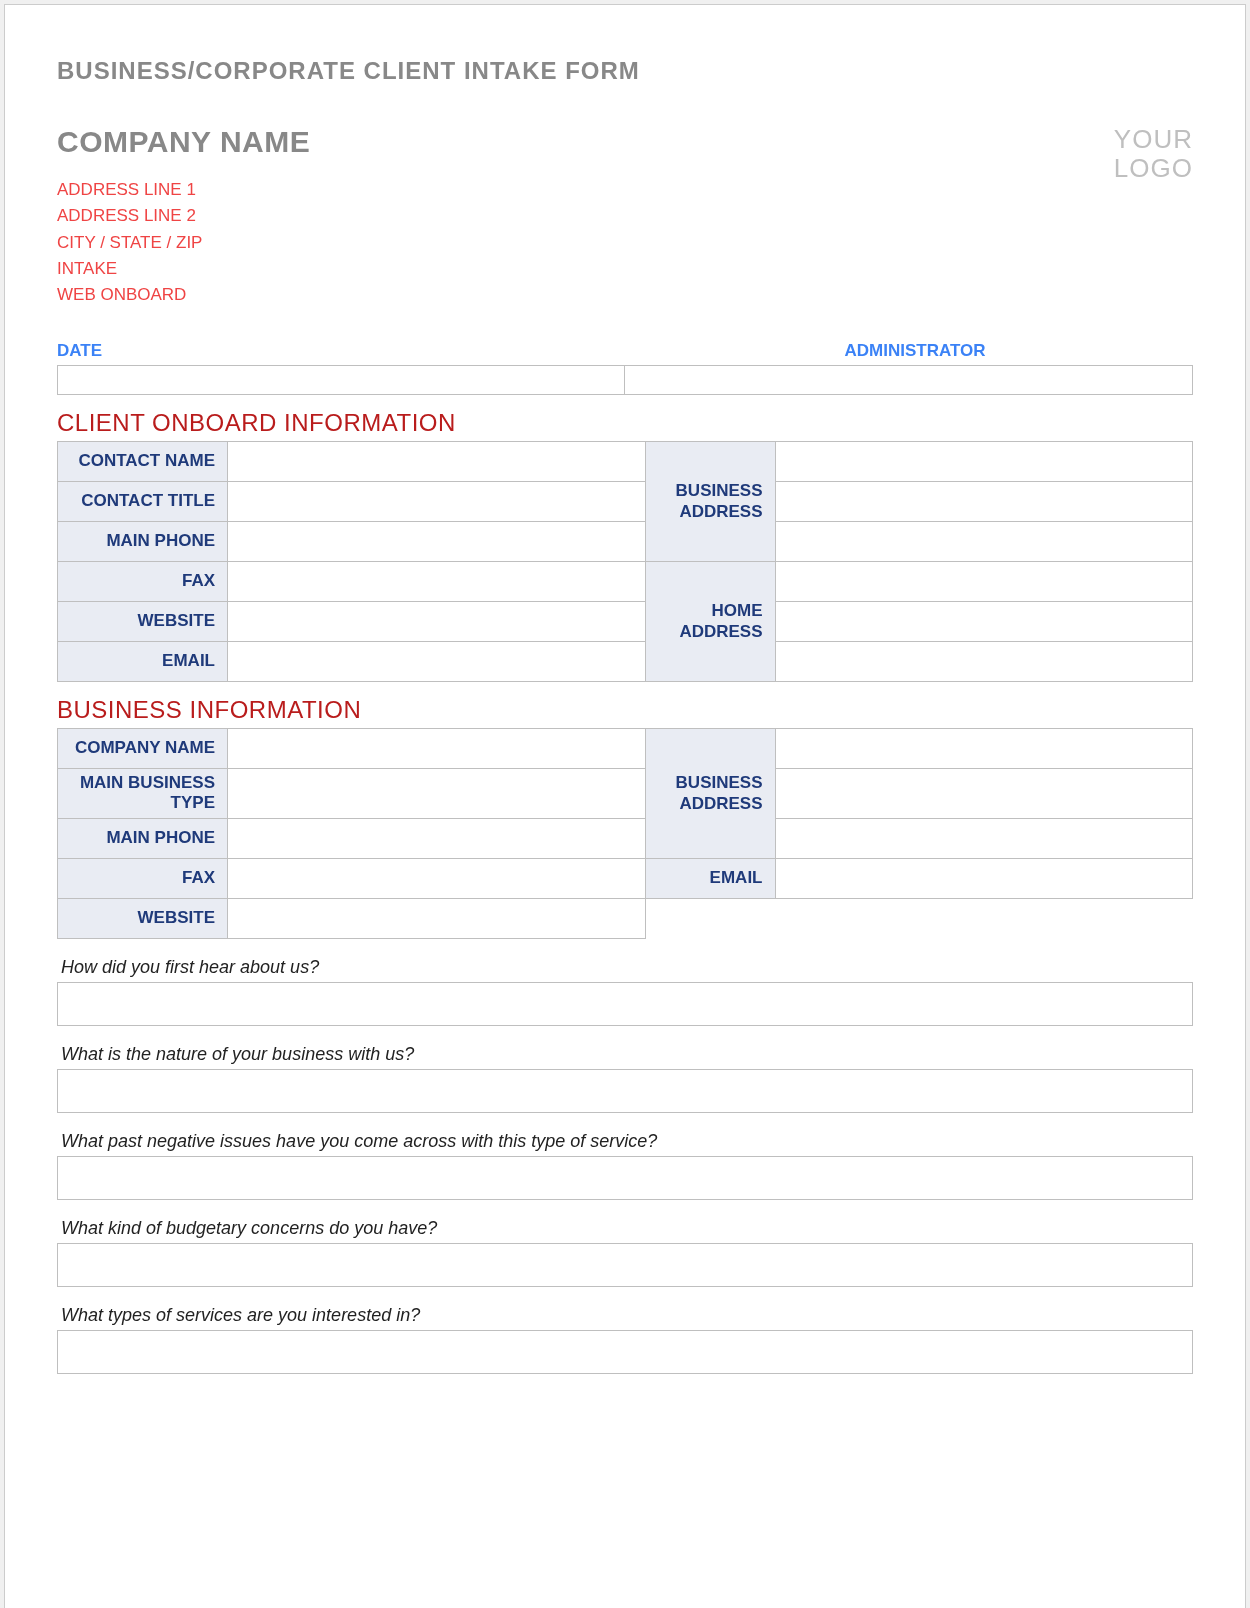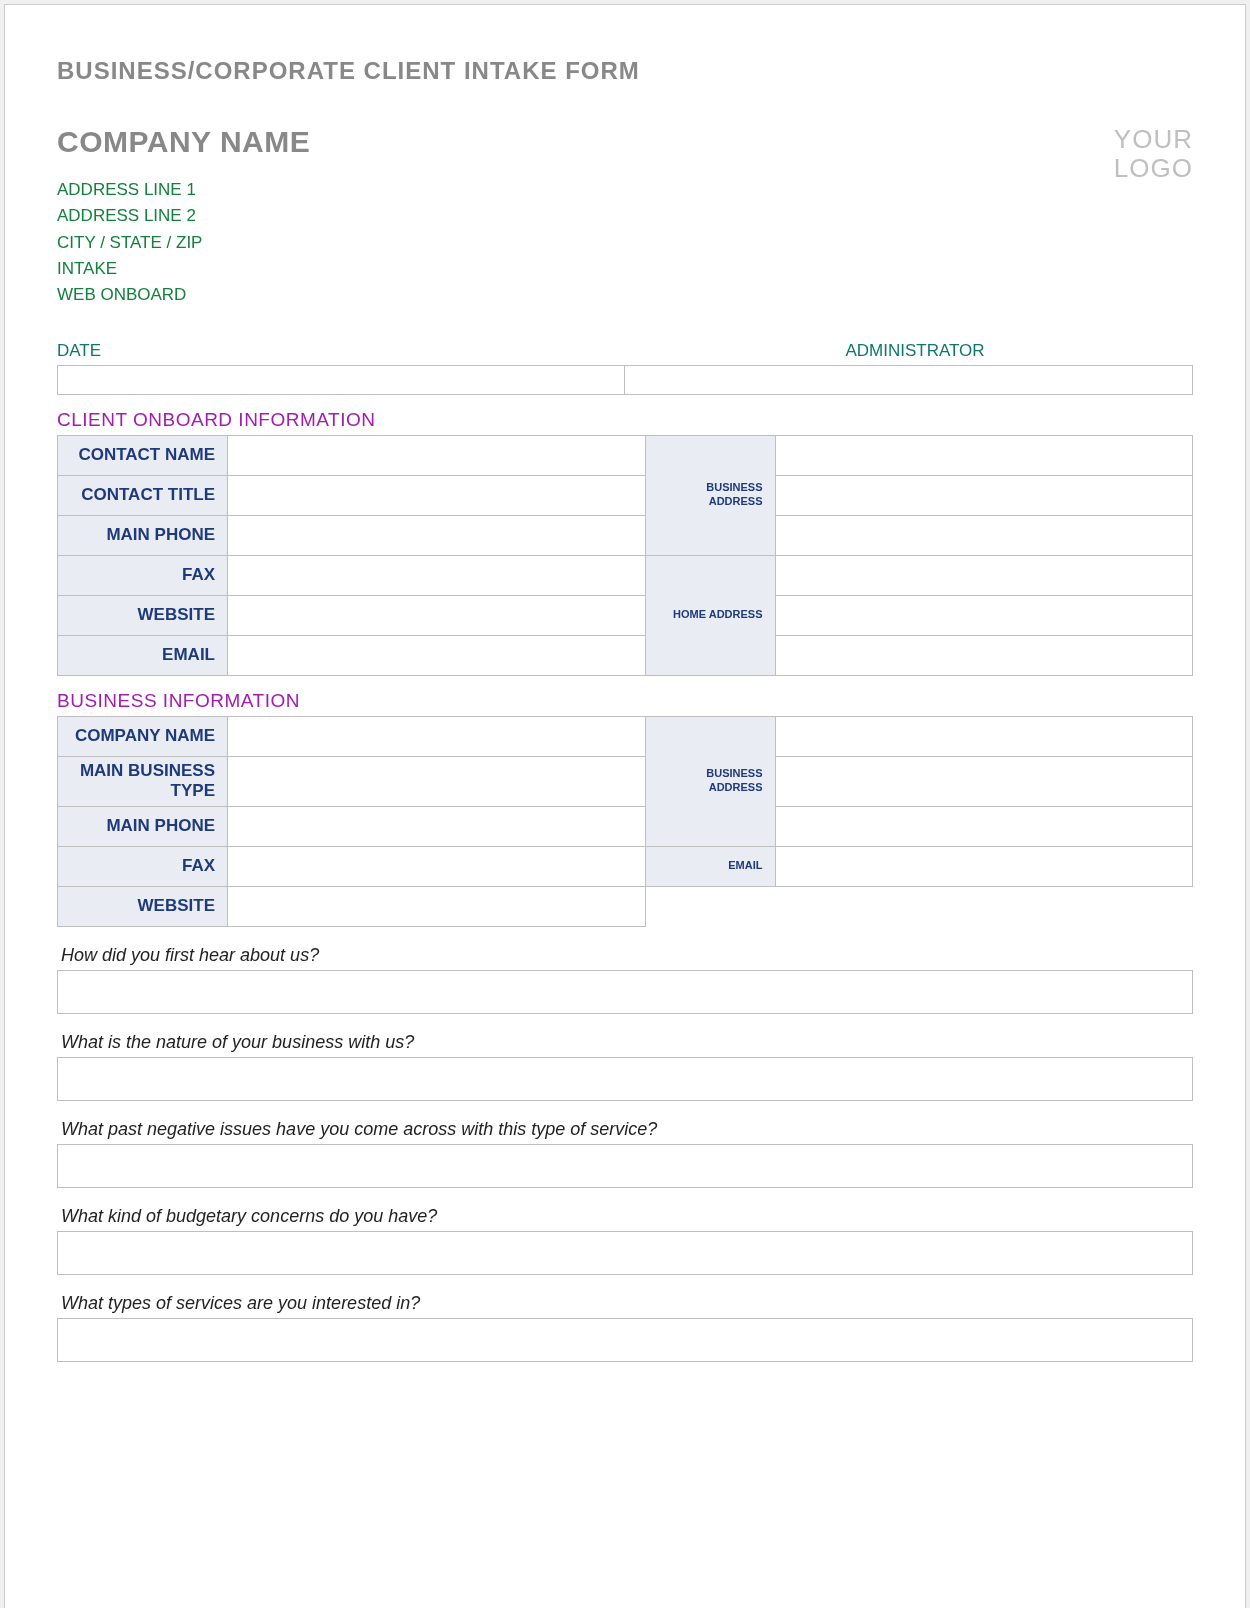--- a/index.html
+++ b/index.html
@@ -41,45 +41,45 @@
   }
   .logo-placeholder {
     font-size: 26px;
     font-weight: 400;
     color: #bfbfbf;
     line-height: 1.1;
     letter-spacing: 1px;
   }
   .address-block {
     font-size: 17px;
-    color: #15803d;
+    color: #ef4444;
     line-height: 1.55;
     margin-bottom: 18px;
   }
   .two-col {
     display: flex;
     gap: 0;
   }
   .two-col .col { flex: 1; }
   .bold-label {
     font-size: 17px;
-    font-weight: 400;
-    color: #0f766e;
+    font-weight: 700;
+    color: #3b82f6;
     margin-bottom: 4px;
   }
   .thin-input {
     width: 100%;
     height: 30px;
     border: 1px solid #bfbfbf;
     background: #fff;
   }
   .two-col .col + .col .thin-input { border-left: none; }
   .section-title {
-    font-size: 19px;
-    color: #a21caf;
+    font-size: 24px;
+    color: #b91c1c;
     letter-spacing: 0.5px;
     margin: 14px 0 4px 0;
   }
   table.form-grid {
     width: 100%;
     border-collapse: collapse;
     table-layout: fixed;
   }
   table.form-grid td {
     border: 1px solid #bfbfbf;
@@ -94,21 +94,21 @@
     font-size: 17px;
     text-align: right;
     width: 170px;
   }
   td.label-cell.tall { line-height: 1.2; }
   td.value-cell { background: #fff; }
   td.addr-label {
     background: #e9ecf3;
     color: #1f3a7a;
     font-weight: 700;
-    font-size: 11px;
+    font-size: 17px;
     text-align: right;
     vertical-align: middle;
     width: 130px;
     line-height: 1.25;
     padding-right: 14px;
   }
   td.no-border-empty {
     border: none !important;
     background: #fff;
   }

